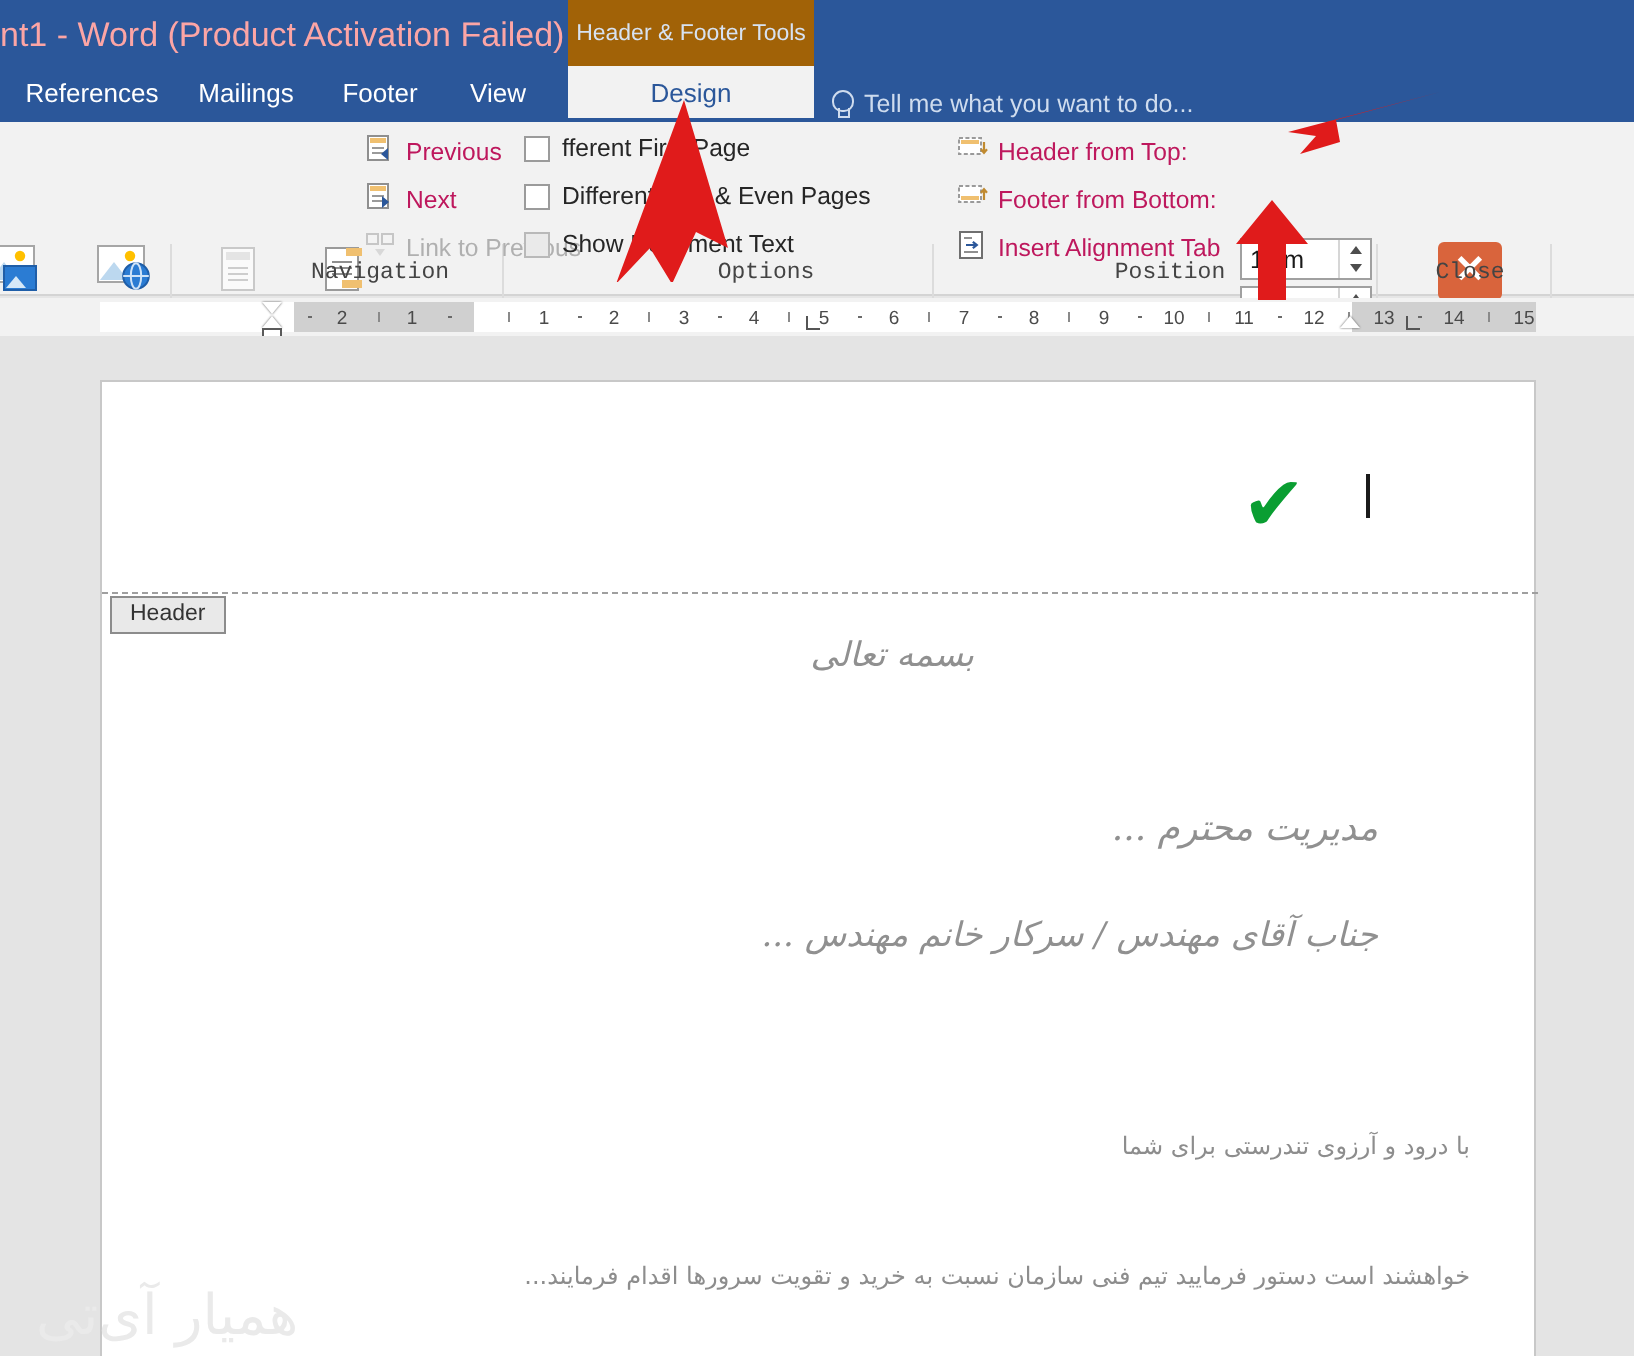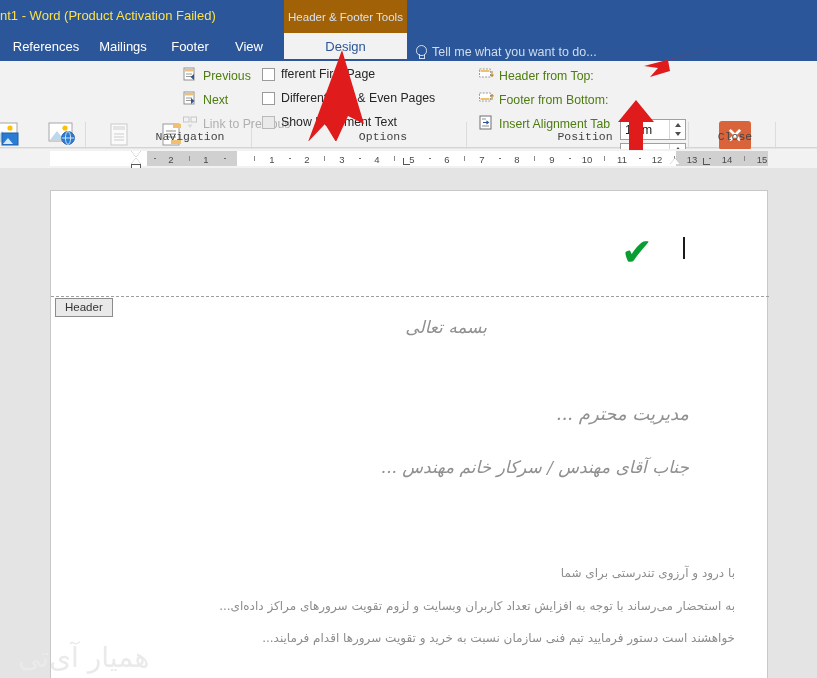--- a/index.html
+++ b/index.html
@@ -11,21 +11,21 @@
   }
   #app { position: relative; width: 817px; height: 678px; }
 
   
   .titlebar {
     position: absolute; left: 0; top: 0; width: 817px; height: 33px;
     background: #2b579a;
   }
   .title-text {
     position: absolute; left: 0; top: 8px;
-    color: #fde047; font-size: 13px; white-space: nowrap;
+    color: #fca5a5; font-size: 17px; white-space: nowrap;
   }
   .ctx-tab-label {
     position: absolute; left: 284px; top: 0px; width: 123px; height: 33px;
     background: #a16207;
     color: #d7e2f2; font-size: 11.5px;
     display: flex; align-items: center; justify-content: center;
   }
 
   
   .tabstrip {
@@ -87,21 +87,21 @@
   .bigbtn {
     position: absolute; text-align: center; font-size: 11.5px;
     color: #333; line-height: 13px; cursor: default;
   }
   .bigbtn.disabled { color: #b3b3b3; }
   .bigbtn .ico { display: block; margin: 0 auto 2px auto; }
 
   
   .smallbtn {
     position: absolute; display: flex; align-items: center; gap: 5px;
-    font-size: 12.3px; color: #4d7c0f; cursor: default; white-space: nowrap;
+    font-size: 12.3px; color: #be185d; cursor: default; white-space: nowrap;
   }
   .smallbtn.disabled { color: #b0b0b0; }
 
   .chk {
     position: absolute; display: flex; align-items: center; gap: 6px;
     font-size: 12.3px; color: #262626; white-space: nowrap; cursor: default;
   }
   .chkbox {
     width: 13px; height: 13px; background: #fff;
     border: 1px solid #9b9b9b; flex: 0 0 auto;
@@ -492,21 +492,20 @@
       <div class="checkmark">✔</div>
       <div class="caret"></div>
 
       <div class="header-dash"></div>
       <div class="header-tag">Header</div>
 
       <div class="doc-line nast" style="top:126px; right:280px; font-size:17px;">بسمه تعالی</div>
       <div class="doc-line nast" style="top:212px; right:78px;  font-size:18px;">مدیریت محترم ...</div>
       <div class="doc-line nast" style="top:266px; right:78px;  font-size:17px;">جناب آقای مهندس / سرکار خانم مهندس ...</div>
       <div class="doc-line" style="top:375px; right:32px;  font-size:12px;">با درود و آرزوی تندرستی برای شما</div>
-      <div class="doc-line" style="top:408px; right:32px;  font-size:12px;">به استحضار می‌رساند با توجه به افزایش تعداد کاربران وبسایت و لزوم تقویت سرورهای مراکز داده‌ای...</div>
       <div class="doc-line" style="top:440px; right:32px;  font-size:12px;">خواهشند است دستور فرمایید تیم فنی سازمان نسبت به خرید و تقویت سرورها اقدام فرمایند...</div>
     </div>
 
     <div class="watermark">همیار آی‌تی</div>
   </div>
 
   <svg class="arrow" style="left:278px; top:46px;" width="110" height="95">
     <path d="M64 4 L30 96 L47 78 L58 96 L70 70 L86 78 Z" fill="#e01b1b"></path>
   </svg>
 

